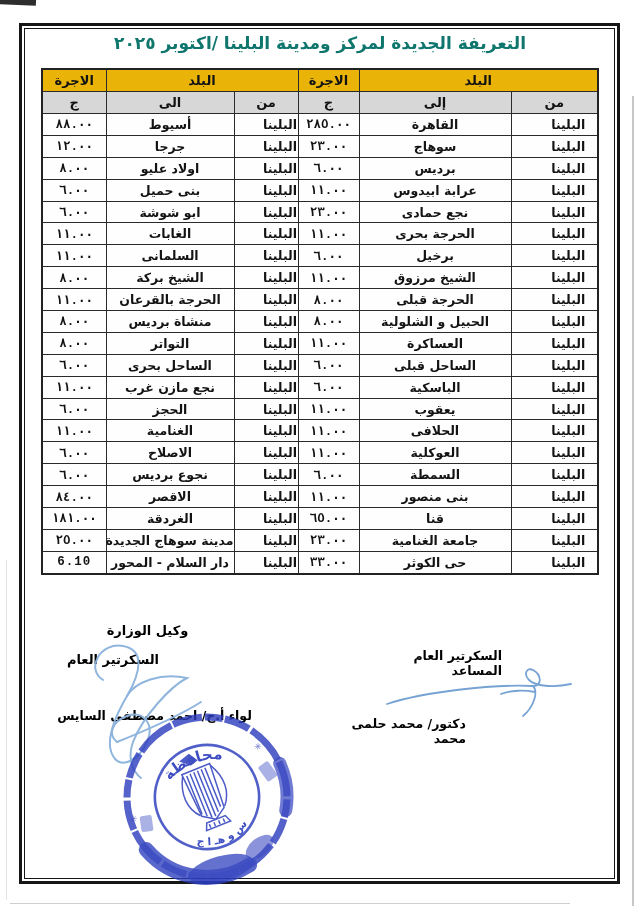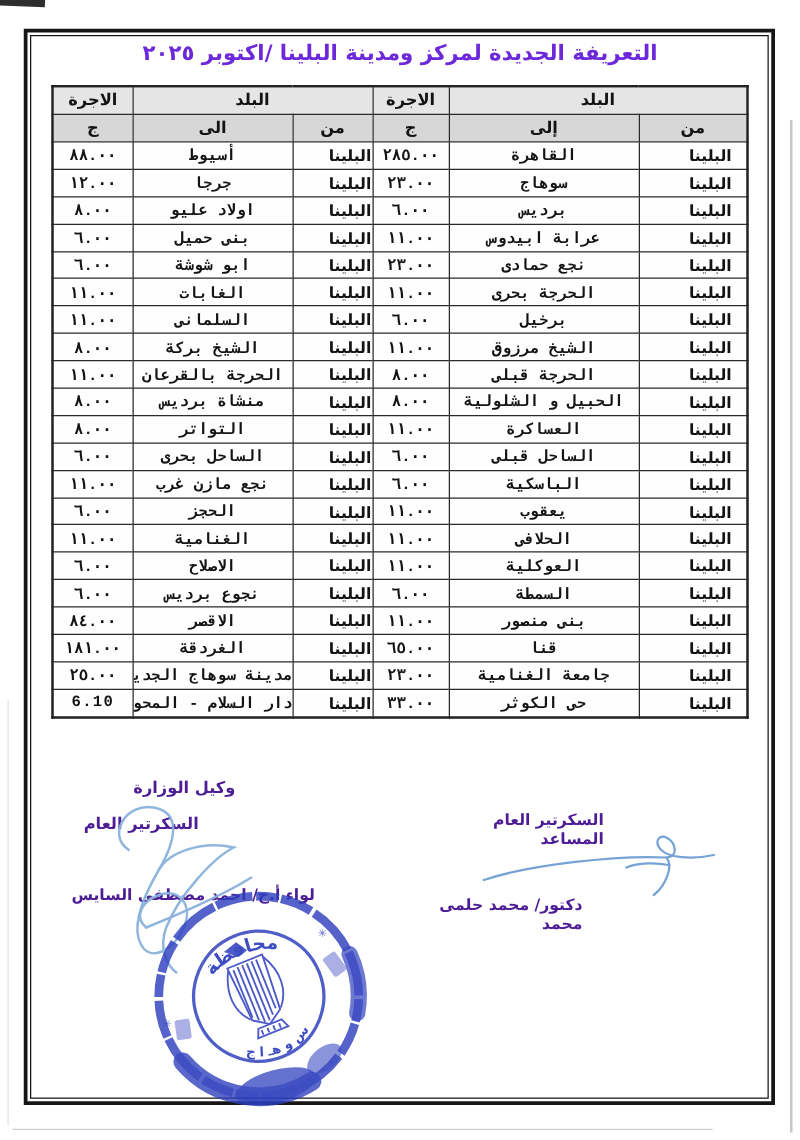--- a/index.html
+++ b/index.html
@@ -14,48 +14,48 @@
   .scan-corner{position:absolute;left:-4px;top:-2px;width:40px;height:7px;background:#2e2e2e;transform:rotate(2.5deg);}
   .scan-right-line{position:absolute;left:632px;top:96px;width:2px;height:810px;background:#c7c7c7;}
   .scan-bottom-line{position:absolute;left:10px;top:903px;width:560px;height:1px;background:#cfcfcf;}
   .scan-left-line{position:absolute;left:6px;top:560px;width:1px;height:340px;background:#e2e2e2;}
   
   .frame{position:absolute;left:19px;top:23px;width:595px;height:855px;border:3px solid #161616;}
   .frame-inner{position:absolute;inset:2px;border:1px solid #161616;}
   
   .doc-title{
     position:absolute;left:20px;top:33px;width:600px;
-    text-align:center;font-size:17px;font-weight:bold;color:#6d28d9;
+    text-align:center;font-size:17px;font-weight:bold;color:#0f766e;
     letter-spacing:0;
   }
   
   table.fares{
     position:absolute;left:41px;top:68px;width:556px;
     border-collapse:collapse;table-layout:fixed;
     border:2px solid #222;
     background:#fefefe;
   }
   table.fares th, table.fares td{
     border:1px solid #2a2a2a;
     font-weight:bold;color:#131313;
     text-align:center;vertical-align:middle;
     padding:0;overflow:hidden;white-space:nowrap;
   }
-  table.fares thead th{font-size:13px;height:21px;background:#e5e5e5;}
+  table.fares thead th{font-size:13px;height:21px;background:#eab308;}
   table.fares thead tr.sub th{background:#d7d7d7;height:21px;}
   table.fares tbody td{font-size:12.5px;height:20.9px;}
   table.fares td.num{font-size:12.5px;letter-spacing:1px;font-family:Liberation Mono, monospace;}
-  table.fares td.to{font-size:12.5px;font-family:Liberation Mono, monospace;}
+  table.fares td.to{font-size:12.5px;}
   table.fares td.from{font-size:12.5px;padding-left:28px;}
   
-  .sig-text{position:absolute;font-weight:bold;color:#4c1d95;}
+  .sig-text{position:absolute;font-weight:bold;color:#000000;}
   .t-deputy{left:90px;top:623px;width:115px;font-size:13px;text-align:center;}
   .t-secgen{left:58px;top:652px;width:110px;font-size:13px;text-align:center;}
   .t-leftname{left:52px;top:708px;width:205px;font-size:12.5px;text-align:center;}
-  .t-asst{left:341px;top:648px;width:142px;font-size:12.5px;text-align:right;}
+  .t-asst{left:360px;top:648px;width:142px;font-size:12.5px;text-align:right;}
   .t-rightname{left:333px;top:716px;width:133px;font-size:12.5px;text-align:right;}
   .sig-svg{position:absolute;pointer-events:none;}
   .sig-left{left:83px;top:638px;width:155px;height:145px;}
   .sig-right{left:383px;top:664px;width:195px;height:55px;}
   .stamp-svg{left:117px;top:707px;width:180px;height:180px;position:absolute;}
 </style>
 </head>
 <body>
 
 <div class="scan-corner"></div>

